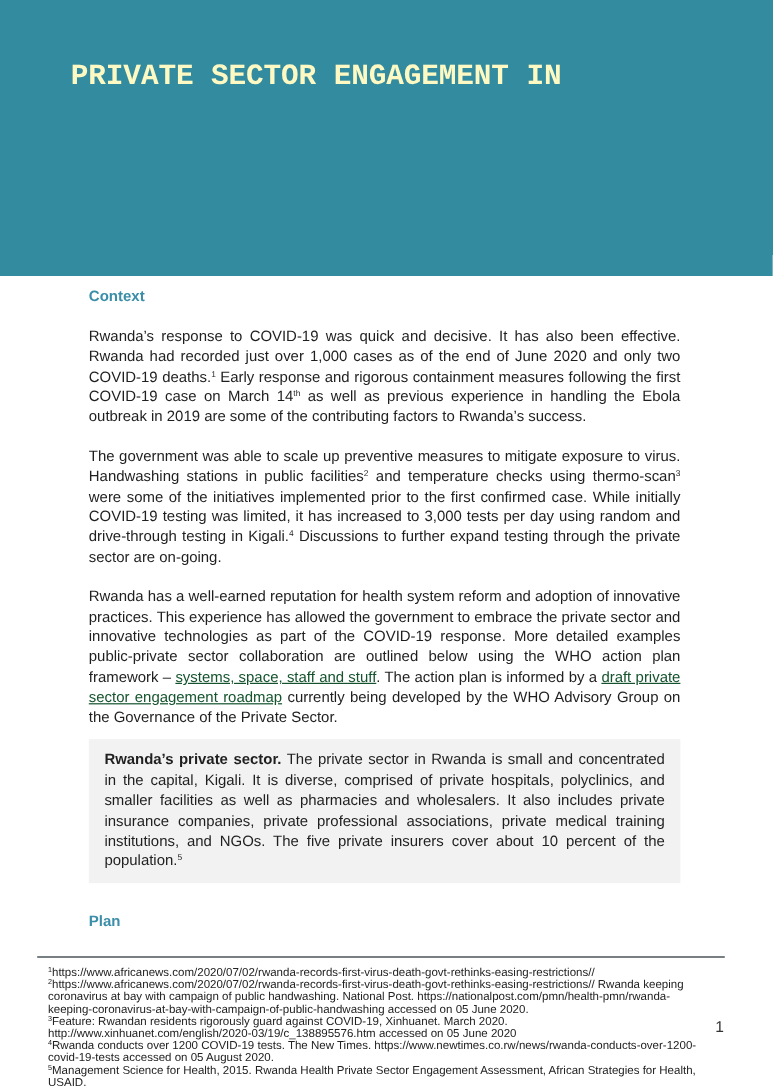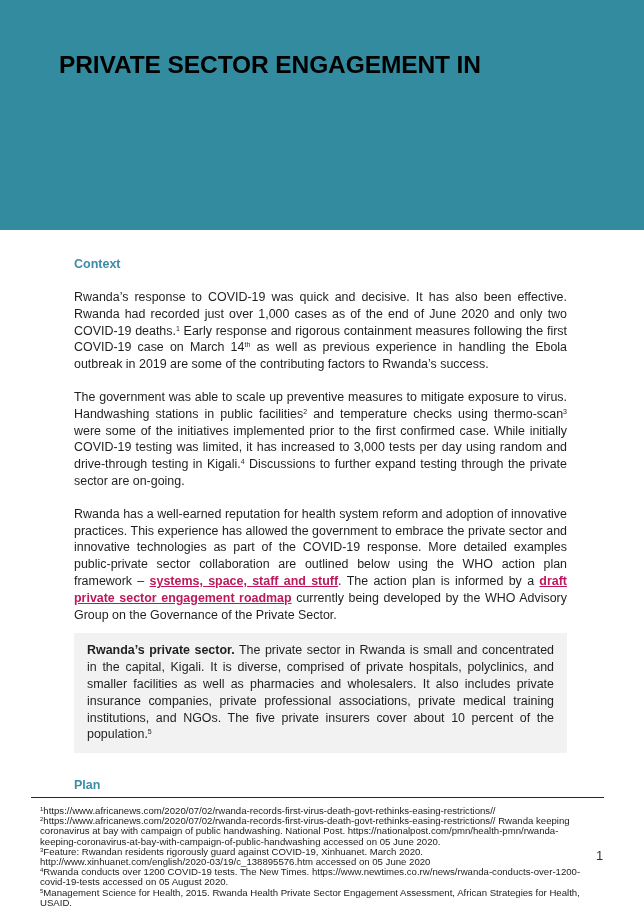--- a/index.html
+++ b/index.html
@@ -5,31 +5,31 @@
   html, body { margin: 0; padding: 0; }
   body {
     width: 644px; height: 910px; background: #ffffff; position: relative; overflow: hidden;
     font-family: "Liberation Sans", sans-serif; color: #1f1f1f;
   }
   .banner {
     position: absolute; left: 0; top: 0; width: 644px; height: 230px; background: #328b9f;
   }
   .banner h1 {
     position: absolute; left: 59px; top: 44px; width: 540px; margin: 0;
-    font-family: Liberation Sans, sans-serif; font-weight: bold; font-size: 24.5px;
-    line-height: 41px; color: #000000; letter-spacing: -0.1px;
+    font-family: Liberation Mono, monospace; font-weight: bold; font-size: 24.5px;
+    line-height: 41px; color: #fef9c3; letter-spacing: -0.1px;
   }
-  .content { position: absolute; left: 74px; top: 256px; width: 493px; }
+  .content { position: absolute; left: 74px; top: 239px; width: 493px; }
   .section-heading {
     color: #3a8ea8; font-weight: bold; font-size: 12.5px; margin: 0; height: 16px; line-height: 16px;
   }
   p.body {
     font-size: 12.45px; line-height: 16.8px; margin: 0; text-align: justify; text-align-last: left;
   }
-  p.body a { color: #be185d; text-decoration: underline; font-weight: bold; }
+  p.body a { color: #14532d; text-decoration: underline; }
   p.body sup { font-size: 7px; line-height: 0; vertical-align: 4px; }
   .callout {
     background: #f2f2f2; padding: 9px 13px 10px 13px; margin: 0;
   }
   .callout p { font-size: 12.45px; line-height: 16.8px; margin: 0; text-align: justify; text-align-last: left; }
   .callout b { font-weight: bold; }
   .callout sup { font-size: 7px; line-height: 0; vertical-align: 4px; }
   .footnote-rule {
     position: absolute; left: 31px; top: 797px; width: 573px; height: 0; border-top: 1.3px solid #1e2b33;
   }

